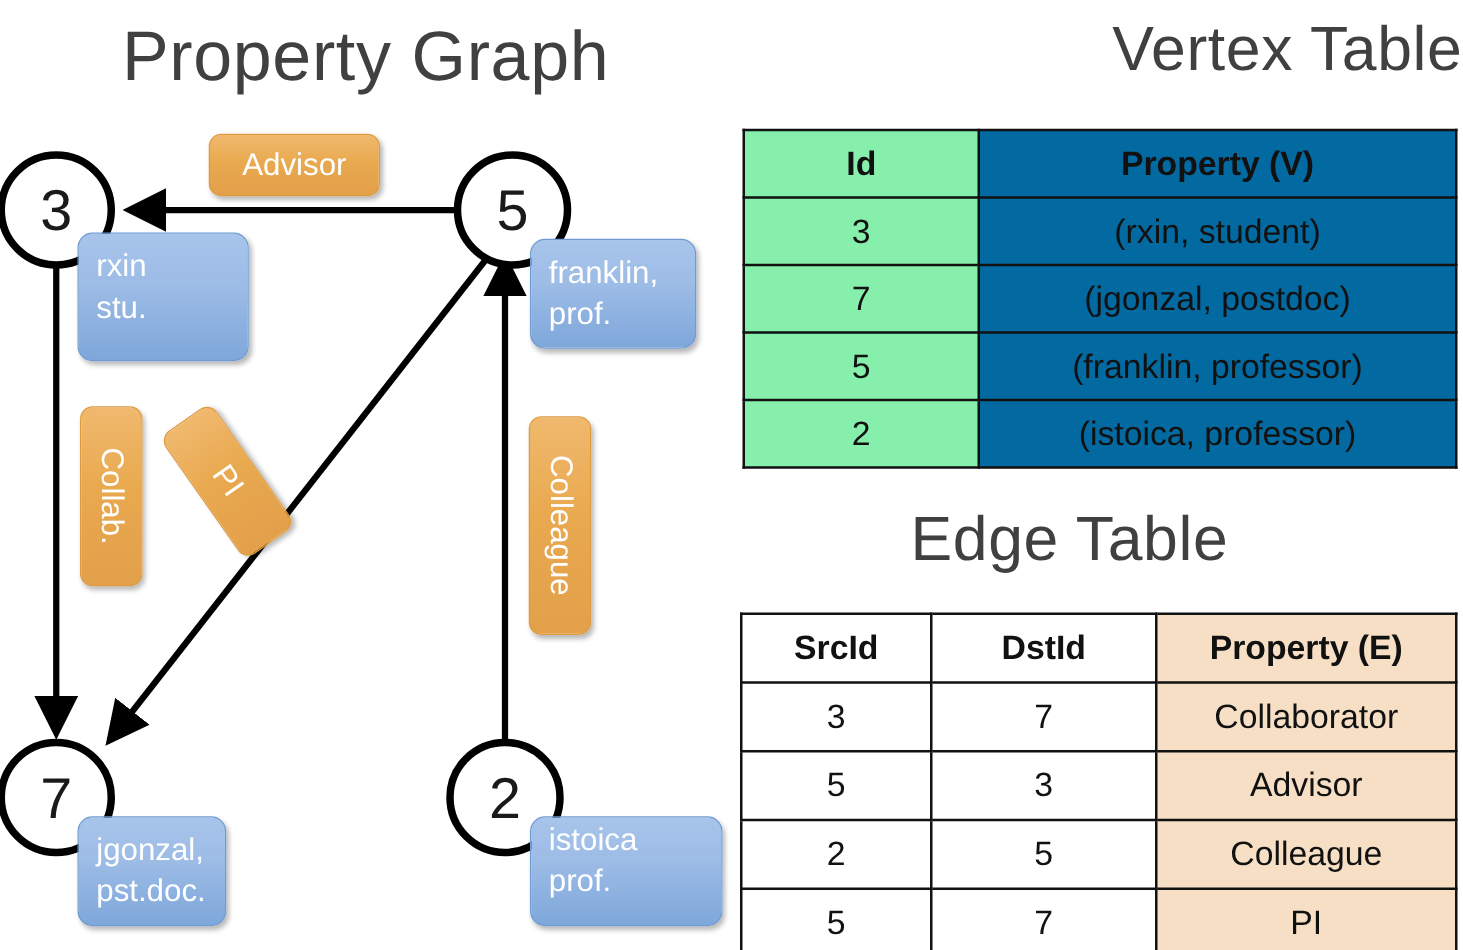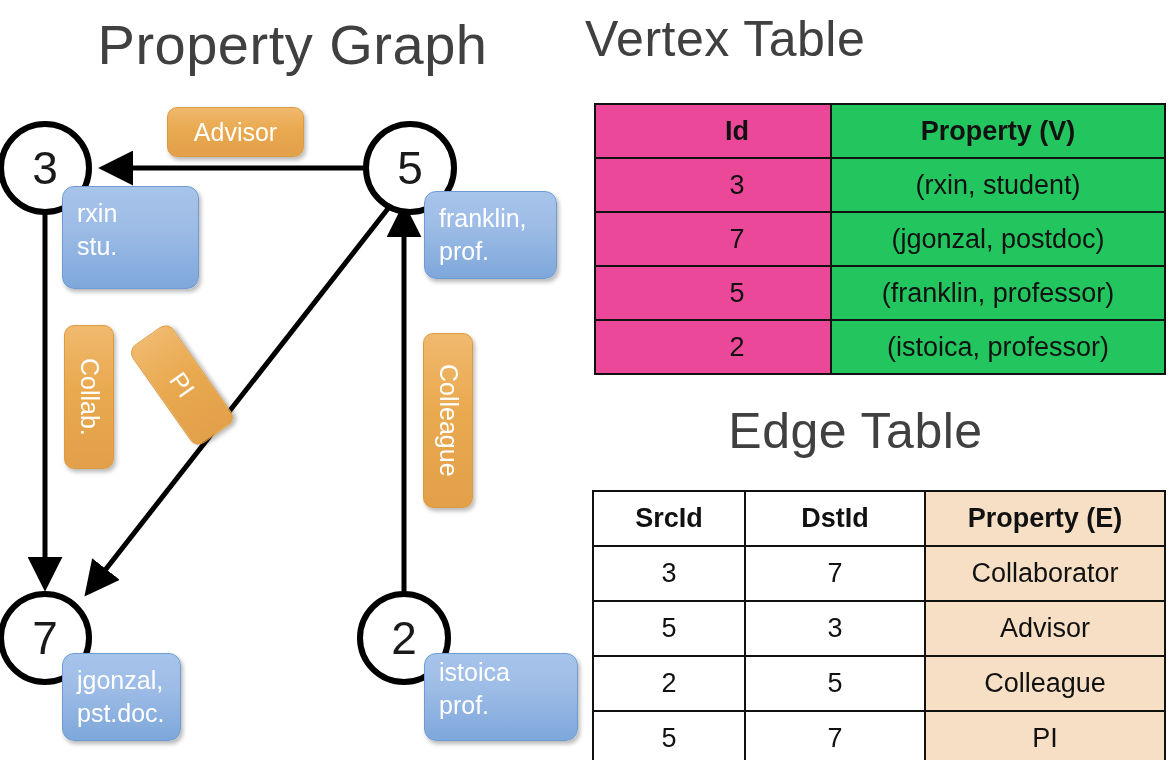--- a/index.html
+++ b/index.html
@@ -27,21 +27,21 @@
   }
   #title-property-graph {
     left: 0; top: 12px;
     width: 585px;
     text-align: center;
     font-size: 56px;
   }
   #title-vertex-table {
     left: 585px; top: 10px;
     width: 585px;
-    text-align: left;
+    text-align: right;
     font-size: 50px;
   }
   #title-edge-table {
     left: 563px; top: 402px;
     width: 585px;
     text-align: center;
     font-size: 50px;
   }
 
   
@@ -115,22 +115,22 @@
     text-align: center;
     font-weight: 400;
     font-size: 27px;
     color: #111111;
     padding: 0;
   }
   .tbl .hdr { font-weight: 700; }
 
   #vertex-table { left: 594px; top: 103px; width: 572px; }
   #vertex-table td { height: 52px; }
-  #vertex-table .c-id { width: 186px; background: #ec4899; padding-left: 48px; }
-  #vertex-table .c-prop { background: #22c55e; }
+  #vertex-table .c-id { width: 186px; background: #86efac; }
+  #vertex-table .c-prop { background: #0369a1; }
 
   #edge-table { left: 592px; top: 490px; width: 574px; }
   #edge-table td { height: 53px; }
   #edge-table .c-src { width: 150px; background: #ffffff; }
   #edge-table .c-dst { width: 178px; background: #ffffff; }
   #edge-table .c-prop { background: #f6dfc5; text-align: center; }
 </style>
 </head>
 <body>
 

